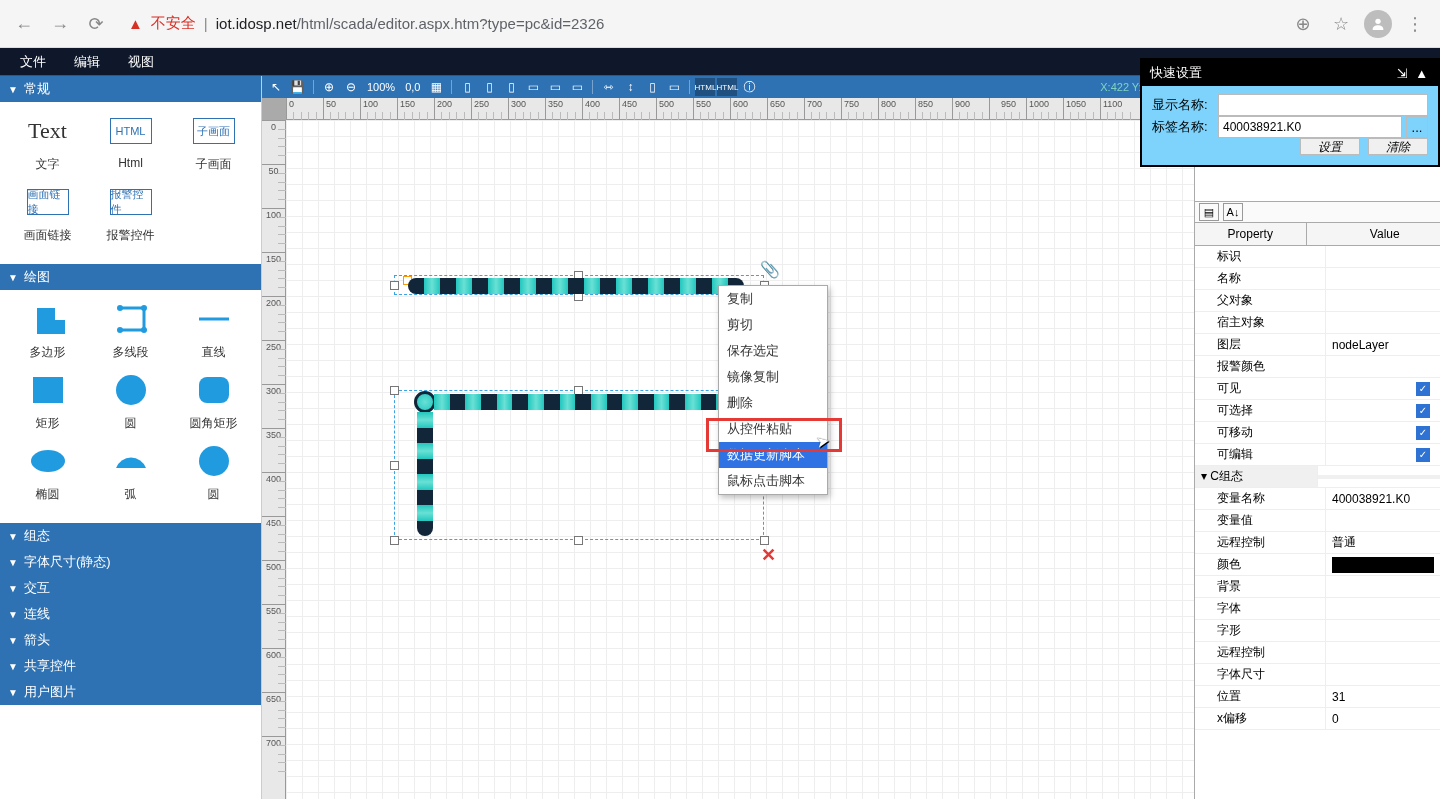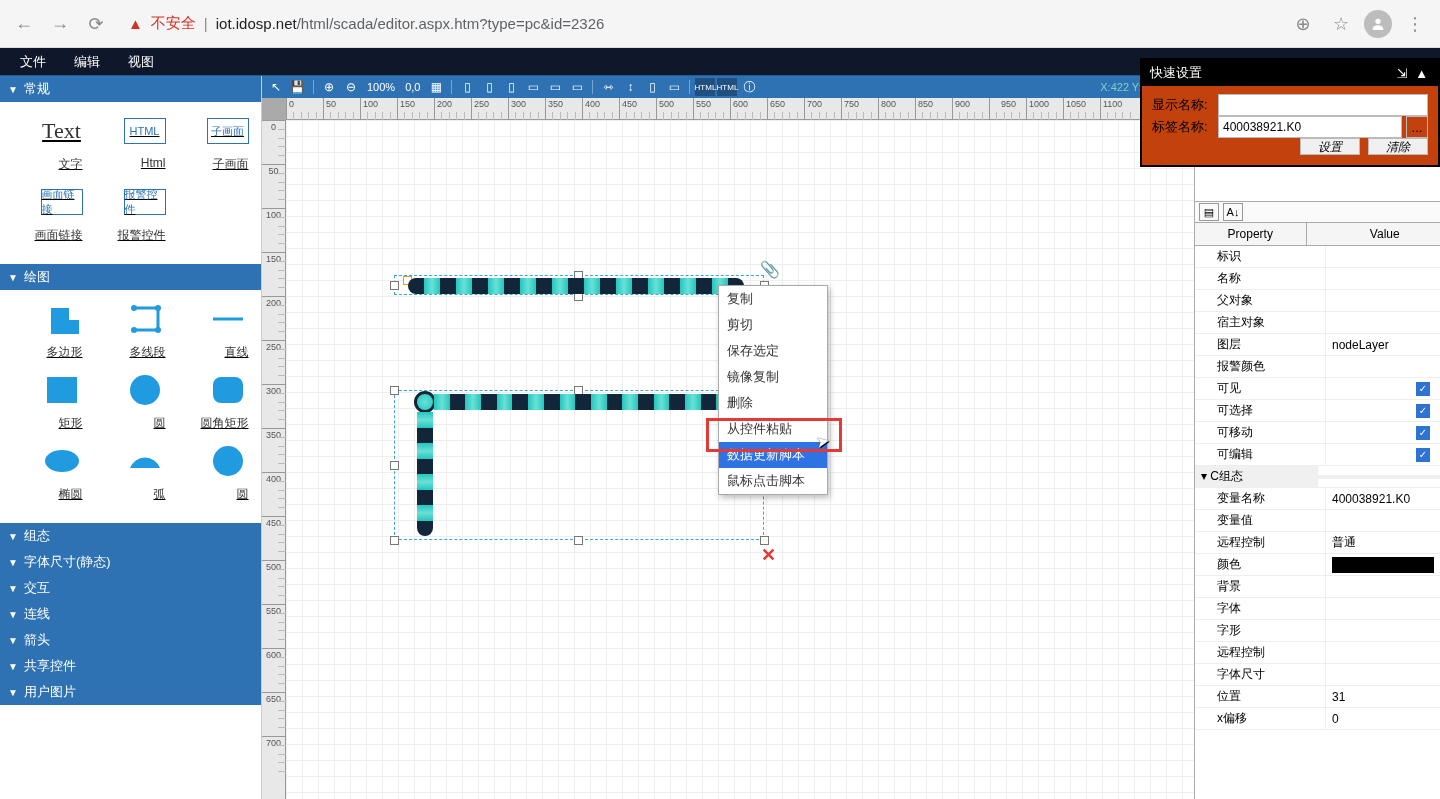--- a/index.html
+++ b/index.html
@@ -13,21 +13,21 @@
 .br-icon { width: 30px; height: 30px; display: flex; align-items: center; justify-content: center; color: #888; font-size: 18px; cursor: pointer; }
 .avatar-circle { width: 28px; height: 28px; border-radius: 50%; background: #bdbdbd; display:flex;align-items:center;justify-content:center;color:#fff; }
 .menubar { height: 28px; background: #0f172a; color: #fff; display: flex; align-items: center; padding: 0 6px; border-bottom: 1px solid #235b91; }
 .menubar-item { padding: 4px 14px; cursor: pointer; font-size: 13px; }
 .app { display: flex; height: calc(100vh - 76px); }
 .sidebar { width: 262px; background: #fff; border-right: 1px solid #ccc; overflow-y: auto; }
 .side-panel-head { background: #2e72b3; color: #fff; font-size: 13px; padding: 4px 8px; display: flex; align-items: center; cursor: pointer; }
 .side-panel-head .chev { margin-right: 6px; font-size: 10px; width: 10px; display:inline-block; }
 .side-body { padding: 10px 6px; }
 .tool-row { display: flex; justify-content: space-around; margin-bottom: 10px; }
-.tool-it { width: 70px; display: flex; flex-direction: column; align-items: flex-end; gap: 6px; cursor: pointer; text-decoration: underline; }
+.tool-it { width: 70px; display: flex; flex-direction: column; align-items: center; gap: 6px; cursor: pointer; }
 .tool-ic { width: 42px; height: 38px; display: flex; align-items: center; justify-content: center; border-radius: 3px; }
 .tool-lbl { font-size: 12px; color: #333; }
 .btn-box { border: 1px solid #2e72b3; background: #fff; color: #2e72b3; font-size: 11px; width: 50px; height: 26px; display:flex;align-items:center;justify-content:center; }
 .main { flex: 1; display: flex; flex-direction: column; position: relative; background: #aaa; }
 .toolbar { height: 22px; background: #2e72b3; display: flex; align-items: center; padding: 0 4px; gap: 2px; color: #fff; font-size: 11px; }
 .tbbtn { width: 20px; height: 18px; display: flex; align-items: center; justify-content: center; cursor: pointer; font-size: 12px; }
 .tbsep { width: 1px; height: 14px; background: rgba(255,255,255,0.35); margin: 0 3px; }
 .coord-text { margin-left: auto; margin-right: 30px; color: #7dd3c0; font-size: 11px; }
 .canvas-wrap { flex: 1; position: relative; overflow: hidden; }
 .ruler-h { position: absolute; top: 0; left: 24px; right: 0; height: 22px; background: #e8e8e8; border-bottom: 1px solid #999; }
@@ -45,21 +45,21 @@
 .elbow { position:absolute; width:22px; height:22px; border-radius:50%; border: 3px solid #12263a; background: radial-gradient(#6ae0d6, #22c7be); }
 .sel-box { position: absolute; border: 1px dashed #3aa3e3; pointer-events: none; }
 .handle { position: absolute; width: 9px; height: 9px; background: #fff; border: 1px solid #777; }
 .clip-ic { position:absolute; color:#ff8a00; font-size:16px; }
 .close-x { position:absolute; color:#e53935; font-size:18px; font-weight:bold; }
 .ctx-menu { position: absolute; background: #fff; border: 1px solid #aaa; width: 110px; box-shadow: 2px 3px 6px rgba(0,0,0,0.25); }
 .ctx-item { padding: 4px 8px; font-size: 13px; color: #333; cursor: default; }
 .ctx-item.hl { background: #2e72e3; color: #fff; }
 .red-frame { position:absolute; border: 3px solid #e53935; pointer-events: none; }
 .cursor-arrow { position:absolute; font-size:16px; color:#fff; text-shadow: 0 0 1px #000, 1px 1px 0 #000; transform: rotate(-10deg); }
-.quick-panel { position: absolute; top: 58px; right: 0; width: 300px; background: #c2410c; border: 2px solid #000; z-index: 5; }
+.quick-panel { position: absolute; top: 58px; right: 0; width: 300px; background: #7dd3fc; border: 2px solid #000; z-index: 5; }
 .qp-head { background: #000; color: #fff; padding: 4px 8px; display:flex; align-items:center; justify-content:space-between; font-size:13px; }
 .qp-body { padding: 8px 10px 10px 10px; }
 .qp-row { display:flex; align-items:center; font-size:13px; }
 .qp-row label { width: 66px; }
 .qp-row input { flex:1; border:1px solid #bbb; height:22px; padding:0 4px; font-size:12px; }
 .qp-small { width:22px; height:22px; border:1px solid #bbb; margin-left:4px; display:flex;align-items:center;justify-content:center;cursor:pointer;}
 .qp-btns { display:flex; justify-content:flex-end; gap:8px; }
 .qp-btns button { width:60px; height:17px; background:#f0f0f0; border:1px solid #bbb; cursor:pointer; font-size:12px;font-style:italic; }
 .prop-panel { width: 246px; background: #fff; border-left: 1px solid #aaa; display:flex; flex-direction:column; }
 .prop-spacer { height: 125px; background: #fff; }

